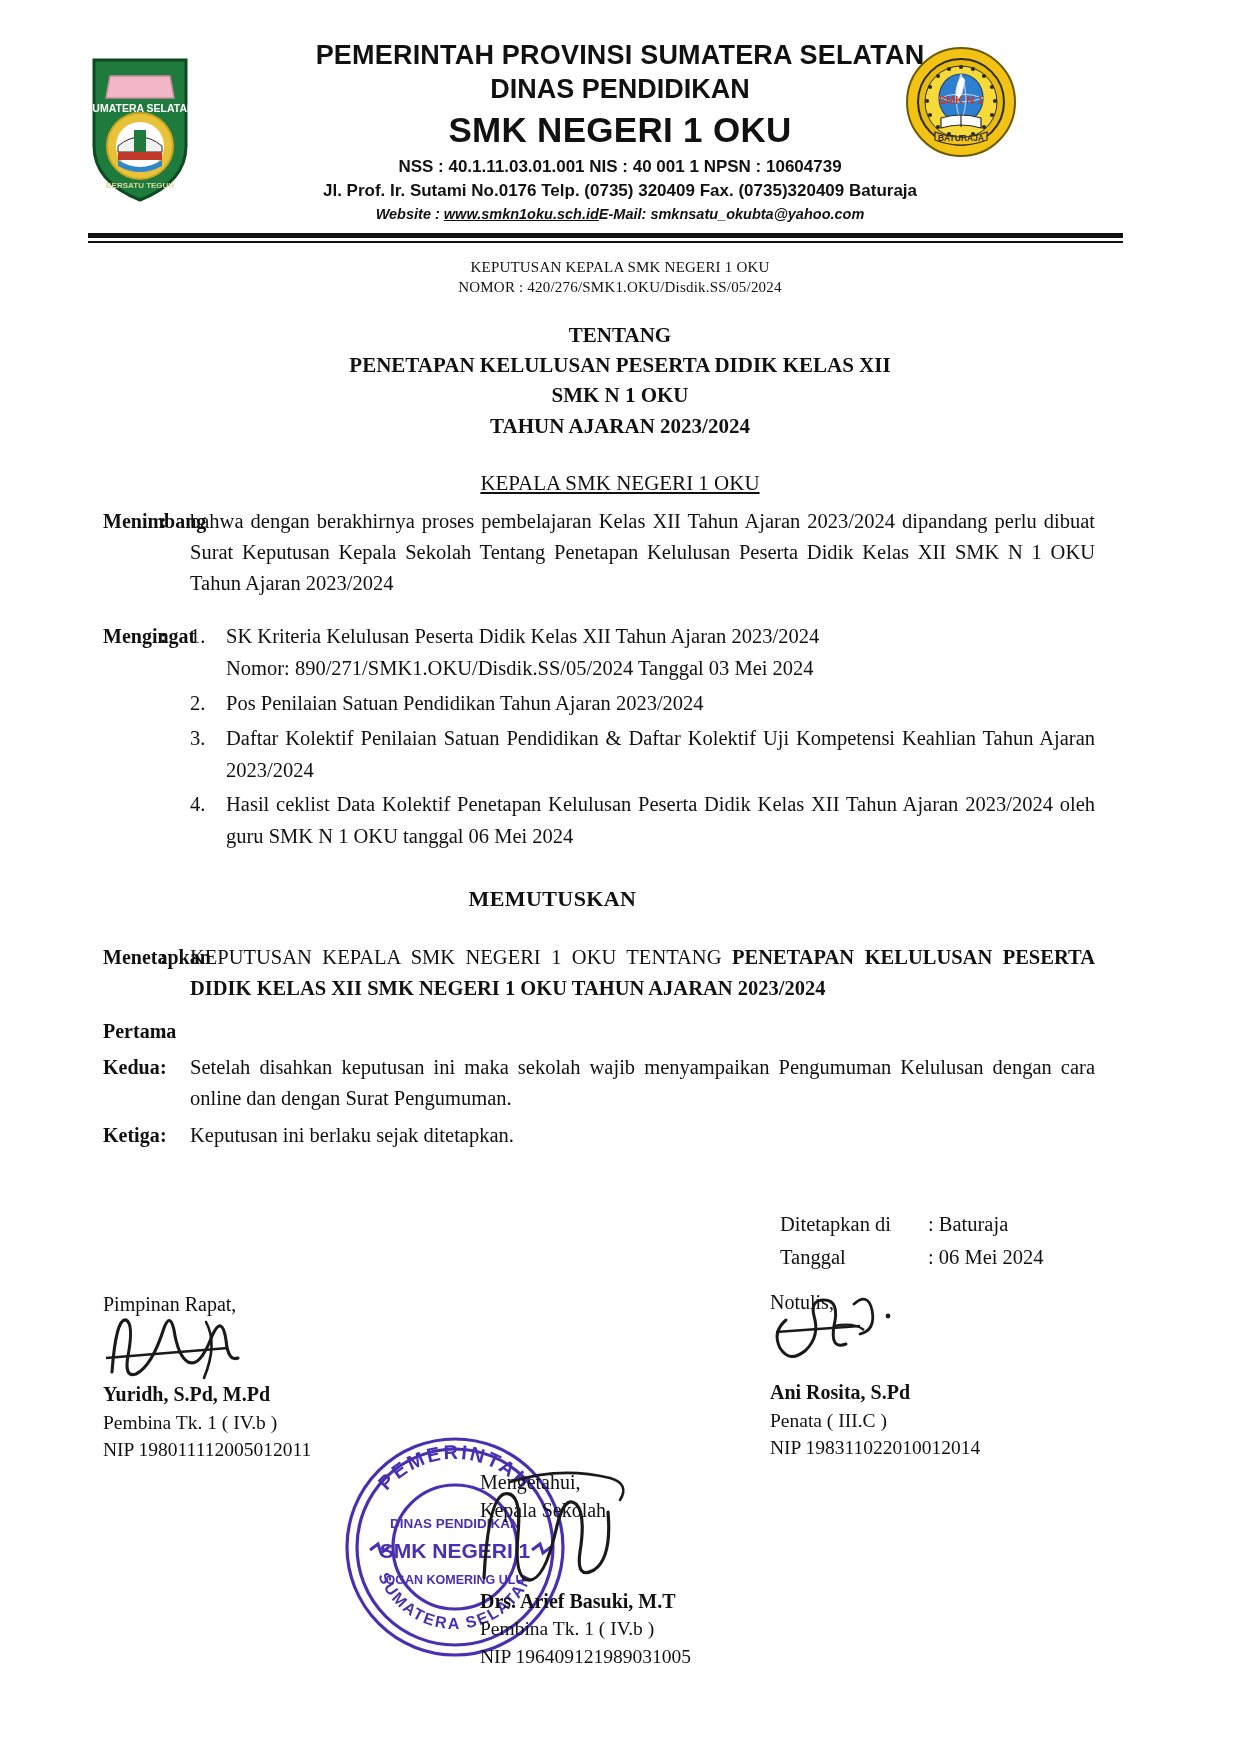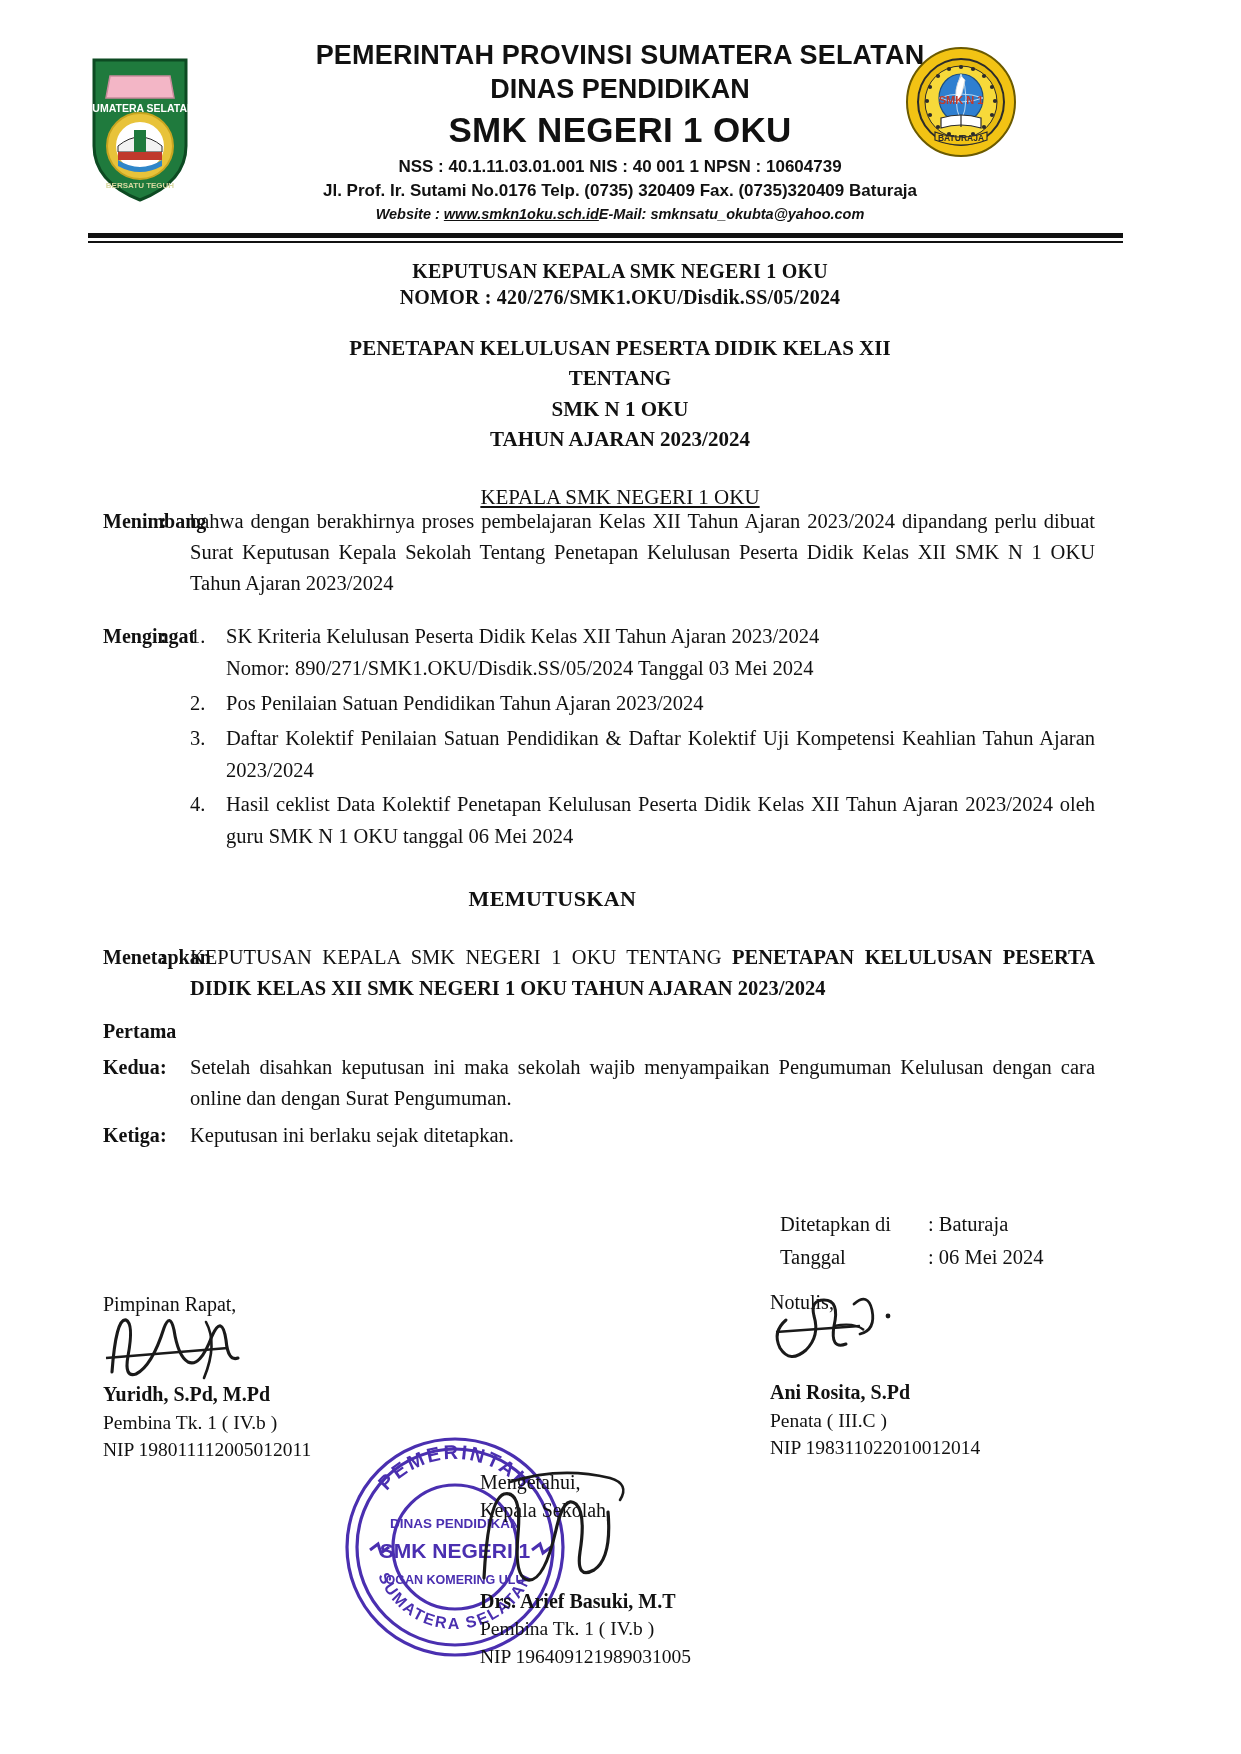--- a/index.html
+++ b/index.html
@@ -23,21 +23,21 @@
   .logo-right{position:absolute;left:905px;top:6px;width:112px;height:112px;}
 
   
   .divider{position:absolute;left:88px;top:233px;width:1035px;}
   .divider .thick{height:5px;background:#111;}
   .divider .gap{height:3px;}
   .divider .thin{height:2px;background:#111;}
 
   
   .title-block{position:absolute;left:90px;top:258px;width:1060px;text-align:center;}
-  .t-line{font-weight:bold;font-size:20px;line-height:1.32;letter-spacing:.2px;}
+  .t-line{font-weight:normal;font-size:15px;line-height:1.32;letter-spacing:.2px;}
   .t-sub{font-weight:bold;font-size:21px;line-height:1.45;}
   .t-gap{height:22px;}
   .kepala{font-weight:normal;font-size:21px;text-decoration:underline;margin-top:30px;}
 
   
   .body{position:absolute;left:0;top:506px;width:1136px;font-family:Liberation Serif, serif;}
   .row{position:relative;display:flex;align-items:flex-start;margin-bottom:6px;}
   .lbl{width:160px;flex:0 0 160px;padding-left:103px;box-sizing:border-box;font-weight:bold;font-size:20px;line-height:1.5;}
   .colon{width:30px;flex:0 0 30px;font-weight:bold;font-size:20px;line-height:1.5;}
   .txt{flex:1 1 auto;padding-right:41px;font-size:20.5px;line-height:1.52;text-align:justify;text-justify:inter-word;}
@@ -139,22 +139,22 @@
   <div class="divider">
     <div class="thick"></div>
     <div class="gap"></div>
     <div class="thin"></div>
   </div>
 
   <div class="title-block">
     <div class="t-line">KEPUTUSAN KEPALA SMK NEGERI 1 OKU</div>
     <div class="t-line">NOMOR : 420/276/SMK1.OKU/Disdik.SS/05/2024</div>
     <div class="t-gap"></div>
+    <div class="t-sub">TENTANG</div>
     <div class="t-sub">PENETAPAN KELULUSAN PESERTA DIDIK  KELAS XII</div>
-    <div class="t-sub">TENTANG</div>
     <div class="t-sub">SMK N 1 OKU</div>
     <div class="t-sub">TAHUN AJARAN 2023/2024</div>
     <div class="kepala">KEPALA SMK NEGERI 1 OKU</div>
   </div>
 
   <div class="body">
 
     <div class="row">
       <div class="lbl">Menimbang</div>
       <div class="colon">:</div>

